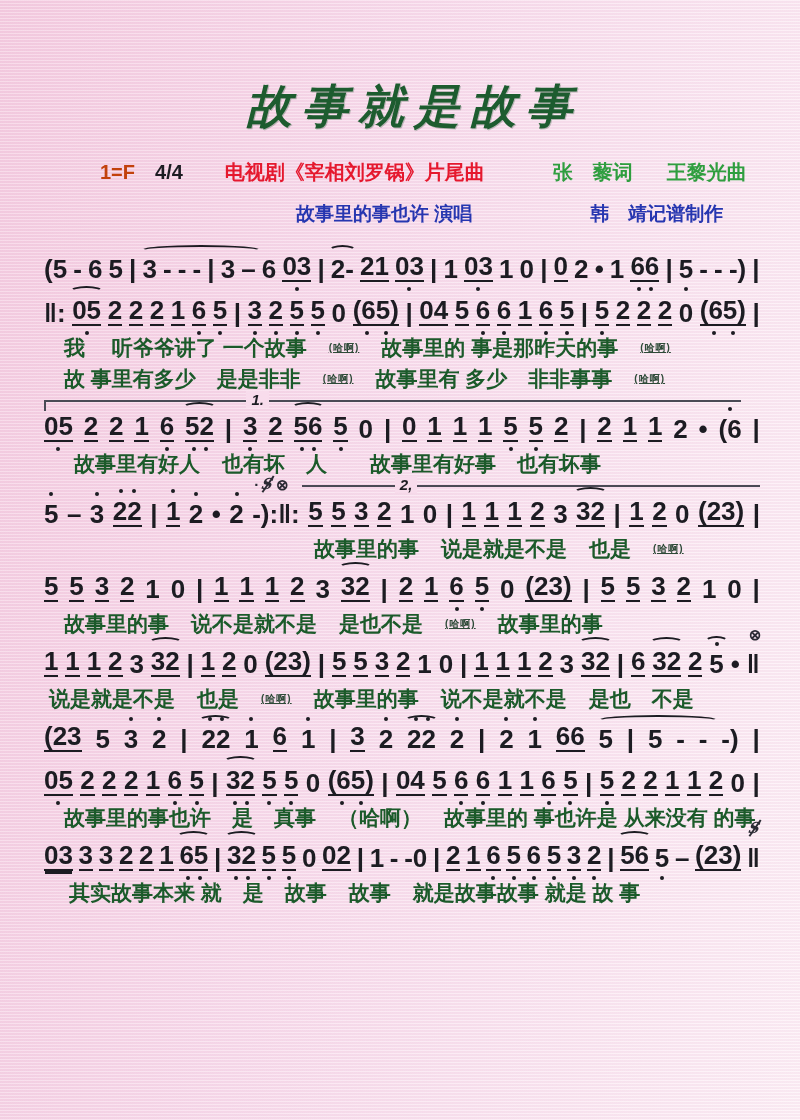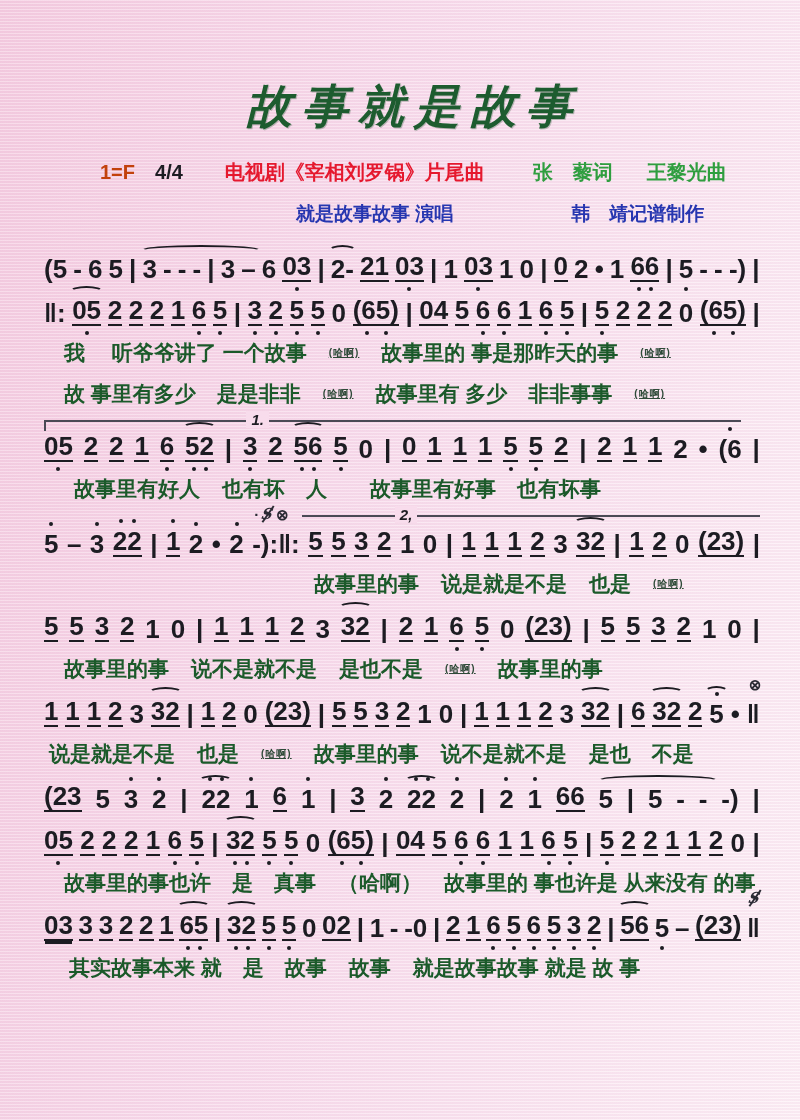--- a/index.html
+++ b/index.html
@@ -17,21 +17,21 @@
     font-family:"DejaVu Serif",serif;font-style:italic;font-weight:700;
     font-size:46px;line-height:1.15;letter-spacing:10px;color:var(--c-title,#1d5c2f);
     text-shadow:1px 1px 0 rgba(0,60,20,.25);
   }
   .meta1,.meta2{display:flex;align-items:baseline;font-weight:700;white-space:pre;}
   .meta1{margin-top:26px;font-size:20px;}
   .meta2{margin-top:15px;font-size:19px;}
   .key{margin-left:56px;color:#c2410c;}
   .meter{margin-left:20px;color:#1c1c22;}
   .source{margin-left:42px;color:var(--c-source,#e5182e);}
-  .lyricist{margin-left:48px;color:var(--c-credits,#2f9e3f);}
+  .lyricist{margin-left:68px;color:var(--c-credits,#2f9e3f);}
   .composer{margin-left:34px;color:var(--c-credits,#2f9e3f);}
   .performer{margin-left:252px;color:var(--c-performer,#2636b0);}
   .transcriber{margin-left:118px;color:var(--c-performer,#2636b0);}
   .score{margin-top:18px;}
   
   .music{
     position:relative;display:flex;justify-content:space-between;align-items:flex-end;
     width:716px;height:44px;box-sizing:border-box;padding-bottom:7px;
     font-weight:700;font-size:26px;color:var(--c-notes,#1c1c22);
   }
@@ -52,40 +52,40 @@
   i.arc.ferm::after{content:"";position:absolute;left:50%;top:4px;width:4px;height:4px;margin-left:-2px;border-radius:50%;background:var(--c-notes,#1c1c22);}
   .presym{position:absolute;top:-24px;left:2px;display:flex;gap:3px;font-size:15px;line-height:1;color:#2a2a33;}
   .icon-segno{display:inline-block;position:relative;font-family:"DejaVu Serif",serif;font-style:italic;font-weight:700;transform:skewX(-12deg);}
   .icon-segno::after{content:"";position:absolute;left:46%;top:-2px;width:1.5px;height:18px;background:#2a2a33;transform:rotate(26deg);}
   .icon-coda{font-weight:700;}
   .volta{position:absolute;top:-5px;height:9px;border-top:2px solid #4a4a55;}
   .volta.corner{border-left:2px solid #4a4a55;}
   .vlabel{position:absolute;top:-11px;padding:0 5px;background:var(--c-bg);font-size:15px;font-weight:700;font-style:italic;color:#1c1c22;}
   
   .lyric{
-    display:flex;align-items:center;gap:22px;height:41px;
+    display:flex;align-items:center;gap:22px;height:31px;
     font-weight:700;font-size:21px;color:var(--c-lyrics,#1b5a2a);
   }
   .seg{white-space:pre;}
   .seg.small{font-size:10px;color:#2e4a38;letter-spacing:1px;text-decoration:underline;}
 </style>
 </head>
 <body style="--c-title: #1d5c2f; --c-source: #e5182e; --c-credits: #2f9e3f; --c-performer: #2636b0; --c-notes: #1c1c22; --c-lyrics: #1b5a2a;">
 
 <div class="sheet">
   <div class="title">故事就是故事</div>
   <div class="meta1">
     <span class="key">1=F</span>
     <span class="meter">4/4</span>
     <span class="source">电视剧《宰相刘罗锅》片尾曲</span>
     <span class="lyricist">张　藜词</span>
     <span class="composer">王黎光曲</span>
   </div>
   <div class="meta2">
-    <span class="performer">就是故事故事 演唱</span>
+    <span class="performer">故事里的事也许 演唱</span>
     <span class="transcriber">韩　靖记谱制作</span>
   </div>
   <div class="score">
       <div class="music">
         <span class="tok"><span class="txt">(5</span></span>
         <span class="tok"><span class="txt">-</span></span>
         <span class="tok"><span class="txt">6</span></span>
         <span class="tok"><span class="txt">5</span></span>
         <span class="tok"><span class="txt">|</span></span>
         <span class="tok"><span class="txt">3</span><i class="arc wide"></i></span>

